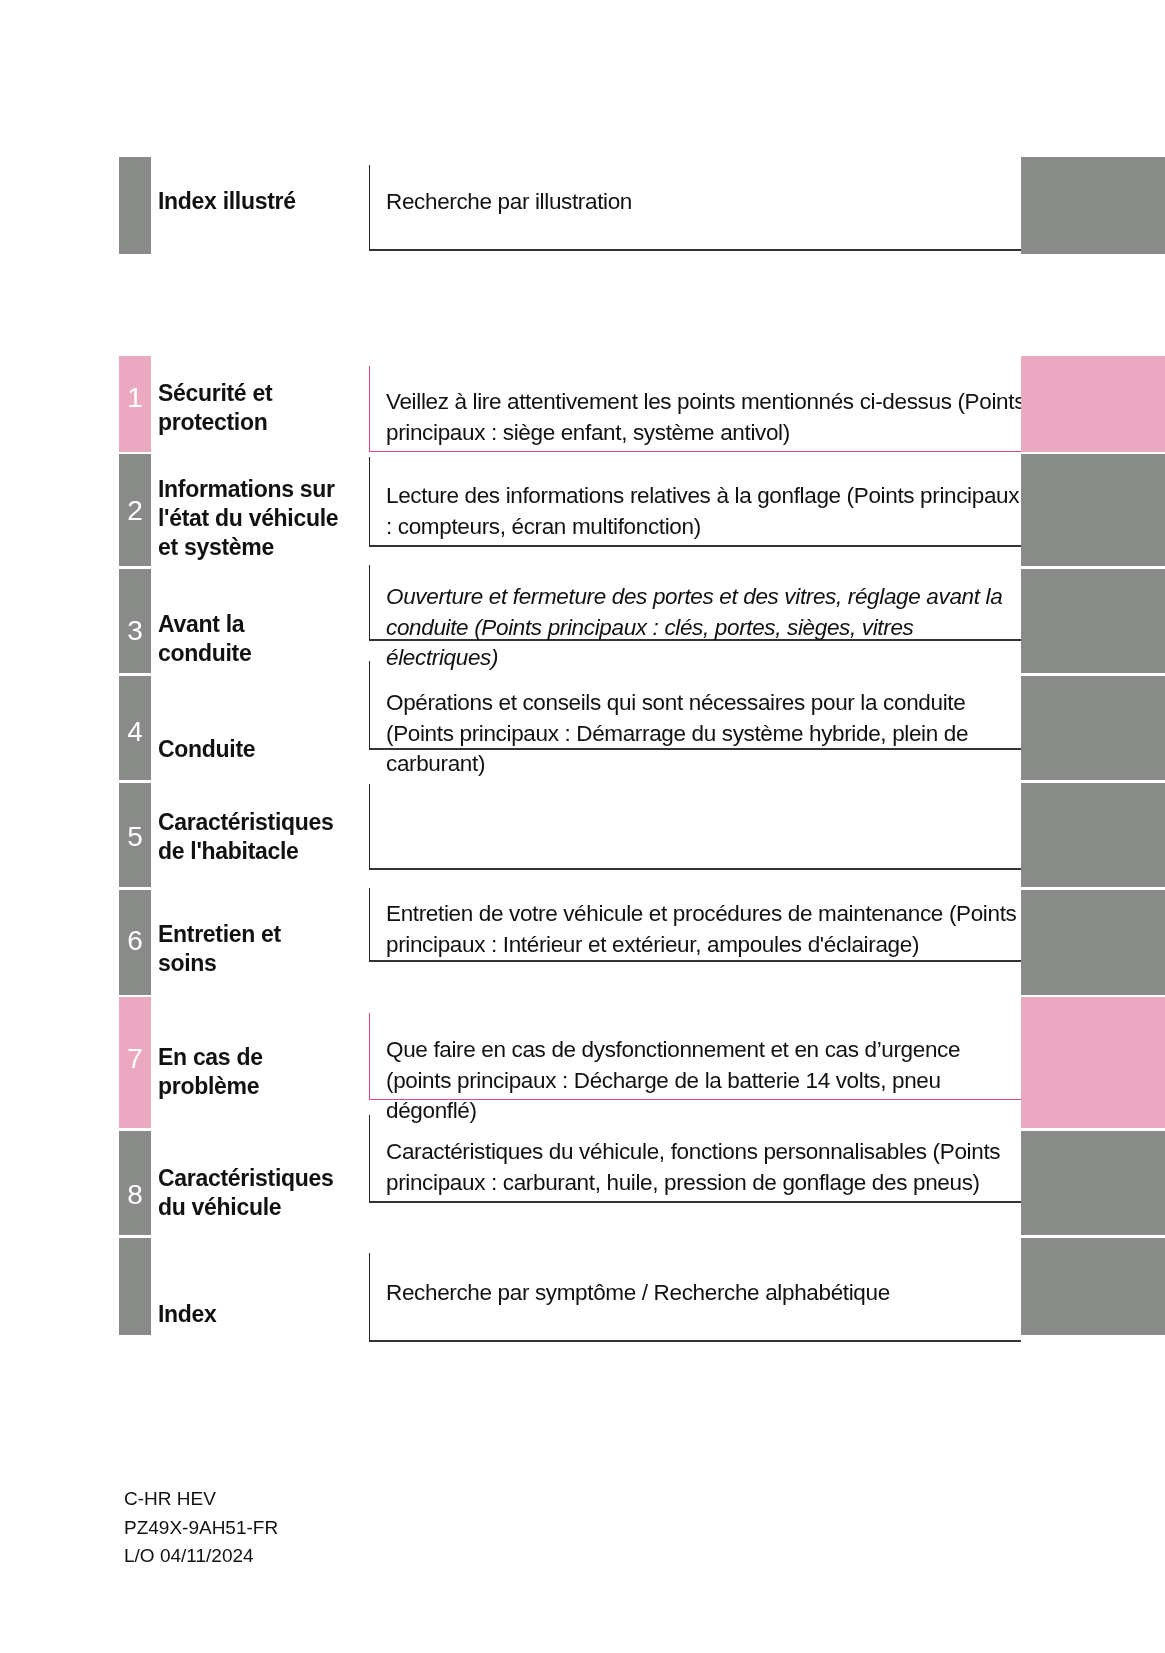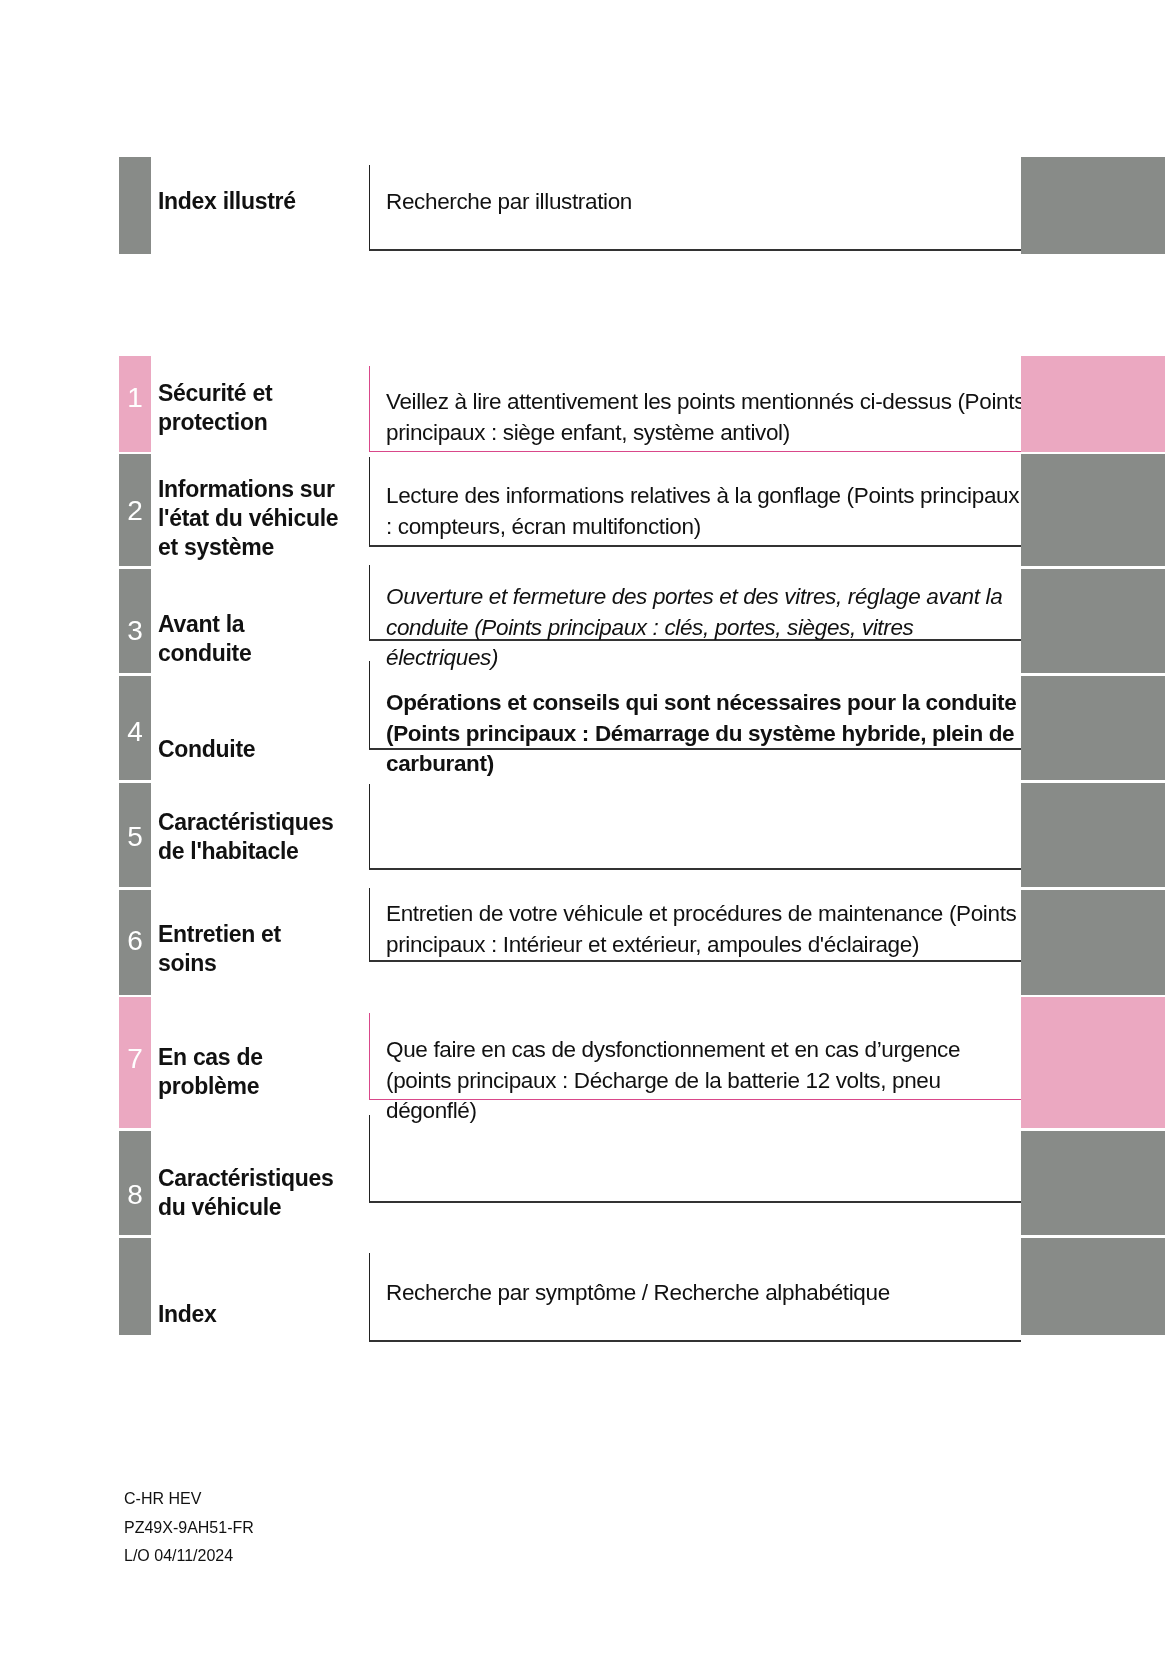--- a/index.html
+++ b/index.html
@@ -12,21 +12,21 @@
   .title { position: absolute; left: 158px; width: 200px; font-weight: bold;
            font-size: 23px; line-height: 29px; letter-spacing: -0.3px; }
   .box { position: absolute; left: 369px; width: 651px; border-left: 1.5px solid #222;
          border-bottom: 2px solid #333; }
   .box.pink { border-color: #d9488a; border-bottom-width: 1.5px; }
   .desc { position: absolute; left: 386px; width: 640px; font-size: 22.5px;
           line-height: 30.5px; letter-spacing: -0.35px; }
   .rbar { position: absolute; left: 1021px; width: 144px; top: 0; bottom: 0; }
   .grey { background: #888b88; }
   .pinkbg { background: #eba8c1; }
-  .footer { position: absolute; left: 124px; top: 1485px; font-size: 16px; line-height: 28.5px; }
+  .footer { position: absolute; left: 124px; top: 1485px; font-size: 19px; line-height: 28.5px; }
 </style>
 </head>
 <body>
 
 <div class="sec" style="top:157px;height:97px;">
   <div class="lbar grey"></div>
   <div class="title" style="top:30px;">Index illustré</div>
   <div class="box" style="top:8px;height:84px;"></div>
   <div class="desc" style="top:30px;">Recherche par illustration</div>
   <div class="rbar grey"></div>
@@ -69,21 +69,21 @@
   <div class="rbar grey"></div>
 </div>
 
 <div class="sec" style="top:676px;height:104px;">
   <div class="lbar grey"></div>
   <div class="num" style="top:42px;">4</div>
   <div class="title" style="top:59px;">
     <div>Conduite</div>
   </div>
   <div class="box" style="top:-15px;height:87px;"></div>
-  <div class="desc" style="top:12px;font-weight:bold;">Opérations et conseils qui sont nécessaires pour la conduite (Points principaux : Démarrage du système hybride, plein de carburant)</div>
+  <div class="desc" style="top:12px;">Opérations et conseils qui sont nécessaires pour la conduite (Points principaux : Démarrage du système hybride, plein de carburant)</div>
   <div class="rbar grey"></div>
 </div>
 
 <div class="sec" style="top:783px;height:104px;">
   <div class="lbar grey"></div>
   <div class="num" style="top:40px;">5</div>
   <div class="title" style="top:25px;">
     <div>Caractéristiques</div>
     <div>de l'habitacle</div>
   </div>
@@ -104,32 +104,33 @@
 </div>
 
 <div class="sec" style="top:997px;height:131px;">
   <div class="lbar pinkbg"></div>
   <div class="num" style="top:48px;">7</div>
   <div class="title" style="top:46px;">
     <div>En cas de</div>
     <div>problème</div>
   </div>
   <div class="box pink" style="top:16px;height:86px;"></div>
-  <div class="desc" style="top:38px;">Que faire en cas de dysfonctionnement et en cas d’urgence (points principaux : Décharge de la batterie 12 volts, pneu dégonflé)</div>
+  <div class="desc" style="top:38px;">Que faire en cas de dysfonctionnement et en cas d’urgence (points principaux : Décharge de la batterie 14 volts, pneu dégonflé)</div>
   <div class="rbar pinkbg"></div>
 </div>
 
 <div class="sec" style="top:1131px;height:104px;">
   <div class="lbar grey"></div>
   <div class="num" style="top:50px;">8</div>
   <div class="title" style="top:33px;">
     <div>Caractéristiques</div>
     <div>du véhicule</div>
   </div>
   <div class="box" style="top:-16px;height:86px;"></div>
+  <div class="desc" style="top:6px;">Caractéristiques du véhicule, fonctions personnalisables (Points principaux : carburant, huile, pression de gonflage des pneus)</div>
   <div class="rbar grey"></div>
 </div>
 
 <div class="sec" style="top:1238px;height:97px;">
   <div class="lbar grey"></div>
   <div class="title" style="top:62px;">Index</div>
   <div class="box" style="top:15px;height:87px;"></div>
   <div class="desc" style="top:40px;">Recherche par symptôme / Recherche alphabétique</div>
   <div class="rbar grey"></div>
 </div>

